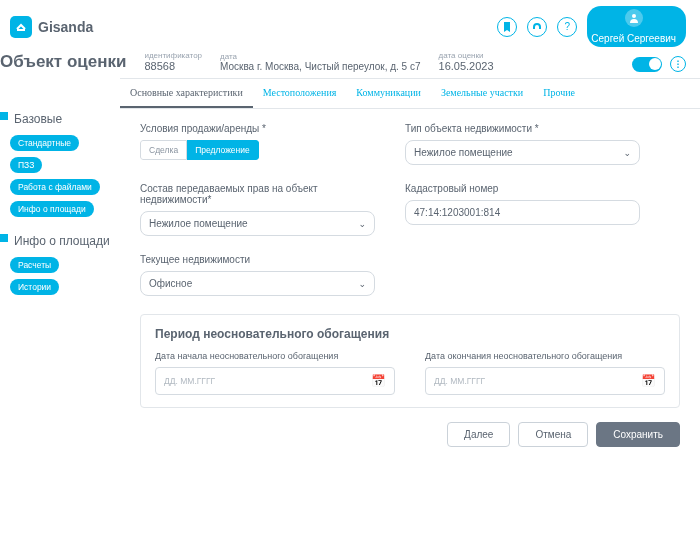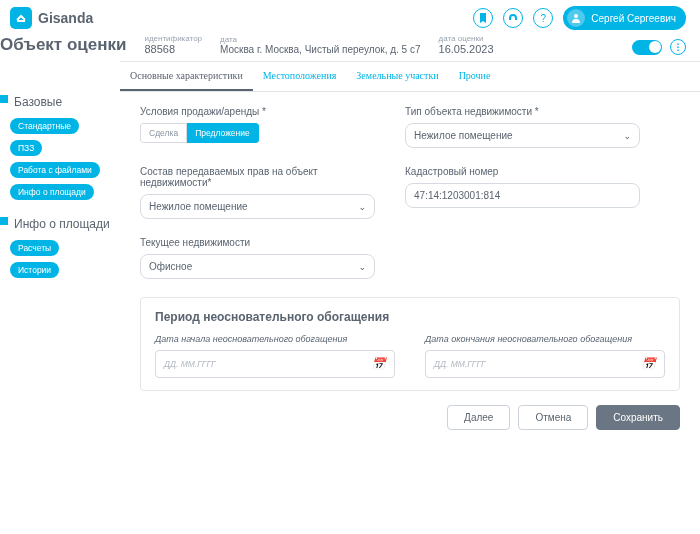--- a/index.html
+++ b/index.html
@@ -7,21 +7,21 @@
     width: 700px; height: 534px;
     font-family: -apple-system, BlinkMacSystemFont, "Segoe UI", Arial, sans-serif;
     background: #fff; color: #5a6470; font-size: 10px; overflow: hidden;
   }
   .topbar { display: flex; align-items: center; padding: 6px 14px 4px 10px; }
   .logo { display: flex; align-items: center; gap: 6px; }
   .logo-badge { width: 22px; height: 22px; background: #00b4e6; border-radius: 5px; display: flex; align-items: center; justify-content: center; }
   .brand { font-size: 14px; font-weight: 600; color: #5a6470; }
   .topbar-right { margin-left: auto; display: flex; align-items: center; gap: 10px; }
   .circ-icon { width: 20px; height: 20px; border: 1.5px solid #00b4e6; border-radius: 50%; display: flex; align-items: center; justify-content: center; color: #00b4e6; font-size: 10px; }
-  .user-chip { display: flex; align-items: center; gap: 6px; background: #00b4e6; color: #fff; padding: 3px 10px 3px 4px; border-radius: 14px; font-size: 10px; }
+  .user-chip { display: flex; align-items: center; gap: 6px; background: #00b4e6; color: #fff; padding: 3px 10px 3px 4px; border-radius: 14px; font-size: 10px; flex-direction: column; }
   .user-av { width: 18px; height: 18px; border-radius: 50%; background: rgba(255,255,255,.3); display: flex; align-items: center; justify-content: center; }
   .headerbar { display: flex; align-items: flex-end; padding: 0 14px 6px 0; gap: 18px; }
   .page-title { font-size: 17px; font-weight: 600; color: #5a6470; padding-left: 0; }
   .meta { display: flex; flex-direction: column; font-size: 8px; }
   .meta-lbl { color: #9aa4b0; }
   .meta-val { font-size: 11px; color: #5a6470; }
   .meta-wide .meta-val { font-size: 10px; }
   .toggle-wrap { margin-left: auto; display: flex; align-items: center; gap: 8px; }
   .toggle { width: 30px; height: 15px; background: #00b4e6; border-radius: 8px; position: relative; }
   .toggle::after { content: ""; position: absolute; width: 12px; height: 12px; background: #fff; border-radius: 50%; top: 1.5px; right: 1.5px; }
@@ -42,21 +42,21 @@
   .seg { display: flex; border-radius: 3px; overflow: hidden; width: fit-content; }
   .seg span { padding: 4px 8px; font-size: 8.5px; border: 1px solid #d5dbe1; color: #8a94a0; }
   .seg span.sel { background: #00b4e6; color: #fff; border-color: #00b4e6; }
   .seg span:first-child { border-radius: 3px 0 0 3px; }
   .seg span:last-child { border-radius: 0 3px 3px 0; border-left: none; }
   .select, .input { width: 100%; border: 1px solid #d5dbe1; border-radius: 8px; padding: 6px 8px; font-size: 10px; color: #5a6470; display: flex; justify-content: space-between; align-items: center; background: #fff; }
   .chev { font-size: 9px; color: #5a6470; }
   .period-box { margin: 8px 20px 0 20px; border: 1px solid #e2e6ea; border-radius: 4px; padding: 12px 14px; }
   .period-title { font-size: 12px; font-weight: 600; color: #5a6470; margin-bottom: 10px; }
   .period-flds { display: flex; gap: 30px; }
-  .pfield { flex: 1; font-style: italic; }
+  .pfield { flex: 1; }
   .pfield .flabel { font-size: 9px; }
   .date-input { width: 100%; border: 1px solid #d5dbe1; border-radius: 4px; padding: 6px 8px; font-size: 8.5px; color: #b0b8c0; display: flex; justify-content: space-between; align-items: center; }
   .cal-ic { color: #00b4e6; font-size: 12px; }
   .footer { display: flex; justify-content: flex-end; gap: 8px; padding: 14px 20px; }
   .btn { padding: 6px 16px; font-size: 10px; border-radius: 4px; border: 1px solid #cbd2d9; background: #fff; color: #5a6470; cursor: pointer; }
   .btn.primary { background: #6b7684; border-color: #6b7684; color: #fff; }
   svg { display: block; }
 </style>
 </head>
 <body>
@@ -134,20 +134,21 @@
       <span>Инфо о площади</span>
     </div>
     <div class="pill">Расчеты</div><br>
     <div class="pill">Истории</div>
   </div>
 
   <div class="main">
     <div class="tabs">
       <div class="tab active">Основные характеристики</div>
       <div class="tab">Местоположения</div>
+      <div class="tab">Коммуникации</div>
       <div class="tab">Земельные участки</div>
       <div class="tab">Прочие</div>
     </div>
 
     <div class="form">
       <div class="field">
         <span class="flabel">Условия продажи/аренды *</span>
         <div class="seg">
           <span>Сделка</span>
           <span class="sel">Предложение</span>

